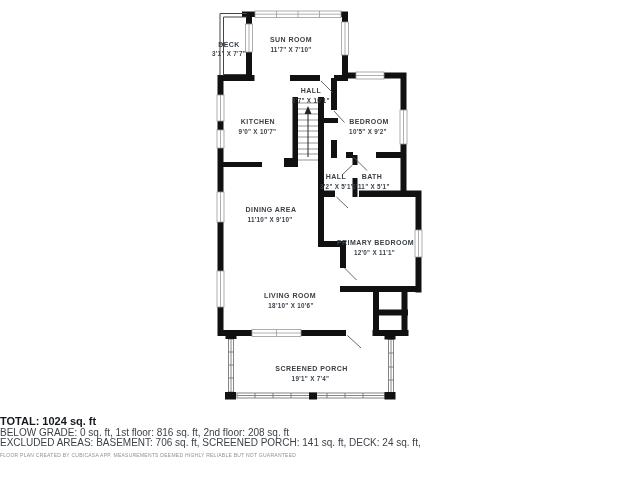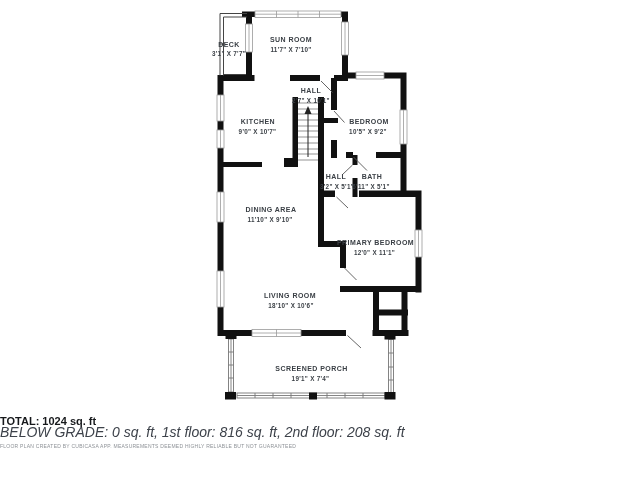--- a/index.html
+++ b/index.html
@@ -5,21 +5,21 @@
   html,body{margin:0;padding:0;background:#fff;}
   .stage{position:relative;width:640px;height:480px;background:#ffffff;overflow:hidden;
          font-family:"Liberation Sans", sans-serif;}
   .plan-svg{position:absolute;left:0;top:0;}
   .room-name{font-family:"Liberation Sans",sans-serif;font-size:7px;font-weight:700;
              fill:#3b4046;letter-spacing:0.45px;text-anchor:middle;}
   .room-dims{font-family:"Liberation Sans",sans-serif;font-size:6.3px;font-weight:600;
              fill:#3b4046;letter-spacing:0.3px;text-anchor:middle;}
   .summary{position:absolute;left:0;top:415px;width:640px;color:#3d424a;}
   .summary .total{font-size:11px;font-weight:bold;color:#16181b;line-height:13px;}
-  .summary .line{font-size:14px;line-height:9.6px;font-style:italic;}
+  .summary .line{font-size:10px;line-height:9.6px;}
   .summary .disclaimer{font-size:5px;color:#8d9196;margin-top:5px;letter-spacing:0.25px;}
 </style>
 </head>
 <body>
 
 <div class="stage">
 
   <svg class="plan-svg" width="640" height="480" viewBox="0 0 640 480">
 
     <g>
@@ -197,16 +197,17 @@
       <text class="room-dims" x="291" y="308">18'10" X 10'6"</text>
 
       <text class="room-name" x="311.5" y="371">SCREENED PORCH</text>
       <text class="room-dims" x="310.5" y="381">19'1" X 7'4"</text>
     </g>
   </svg>
 
   <div class="summary">
     <div class="total">TOTAL: 1024 sq. ft</div>
     <div class="line">BELOW GRADE: 0 sq. ft, 1st floor: 816 sq. ft, 2nd floor: 208 sq. ft</div>
+    <div class="line">EXCLUDED AREAS: BASEMENT: 706 sq. ft, SCREENED PORCH: 141 sq. ft, DECK: 24 sq. ft,</div>
     <div class="disclaimer">FLOOR PLAN CREATED BY CUBICASA APP. MEASUREMENTS DEEMED HIGHLY RELIABLE BUT NOT GUARANTEED</div>
   </div>
 
 </div>
 
 </body></html>

